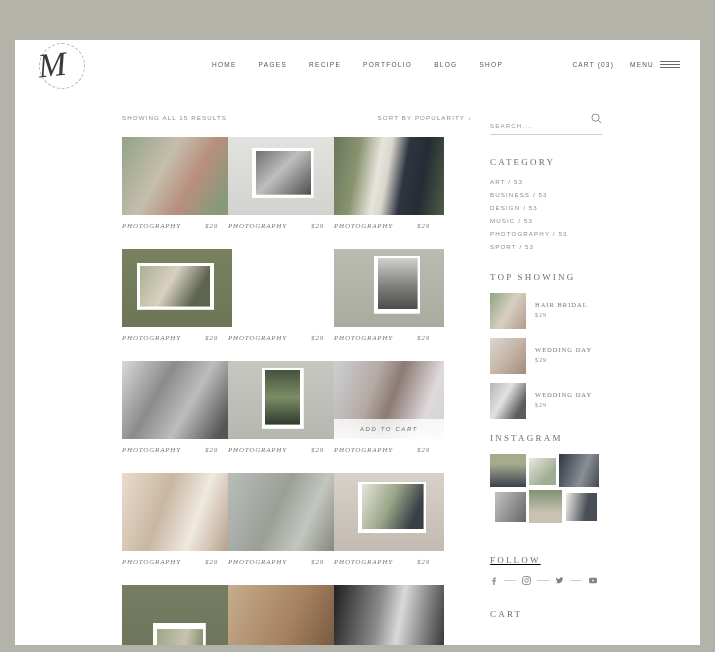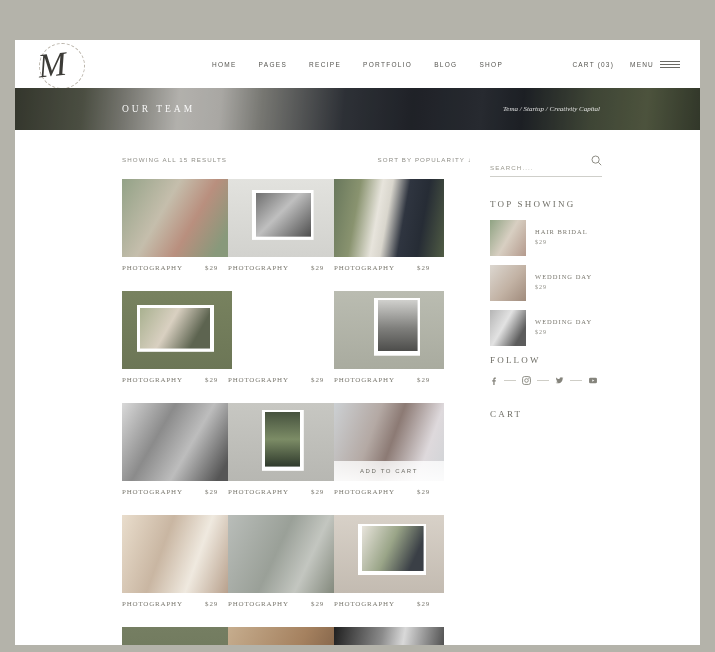--- a/index.html
+++ b/index.html
@@ -27,21 +27,21 @@
 
   
   .content { display:flex; padding:26px 0 0 107px; }
   .main { width:350px; }
   .results { display:flex; justify-content:space-between; align-items:baseline; margin-bottom:16px; }
   .results span { font-size:6.2px; letter-spacing:1.1px; color:#8e8d86; }
   .results .sort { cursor:pointer; }
   .sort-arrow { font-size:7px; color:#8e8d86; }
 
   .grid { display:flex; flex-wrap:wrap; column-gap:10px; }
-  .cell { width:96px; margin-bottom:19px; }
+  .cell { width:96px; margin-bottom:19px;font-style:italic; }
   .ph { position:relative; width:110px; height:78px; background-repeat:no-repeat; cursor:pointer; }
   .cap { display:flex; justify-content:space-between; margin-top:7px; font-family:"Liberation Serif", serif; font-size:7px; letter-spacing:0.8px; color:#7b7970; line-height:8px; }
   .cap .t { cursor:pointer; }
   .overlay { position:absolute; left:0; right:0; bottom:0; height:20px; background:linear-gradient(rgba(255,255,255,.78),rgba(255,255,255,.92));
     font-size:6px; letter-spacing:1.6px; color:#6e6d66; display:flex; align-items:center; justify-content:center; }
   .overlay:empty { display:none; }
 
   
   .img-p1 { background-image:linear-gradient(120deg,#93a287,#c5beac 38%,#b98f7e 62%,#88997b 88%); }
   .img-p2 { background-image:linear-gradient(135deg,#6f6f6f,#bfbfbf 45%,#4e4e4e),linear-gradient(#fff,#fff),linear-gradient(#e2e2de,#d2d2ce); background-size:50% 56%,56% 64%,100% 100%; background-position:50% 40%,50% 40%,0 0; }
@@ -89,21 +89,21 @@
   .ig4 { width:31px; height:30px; margin:0 3px 0 5px; }
   .ig5 { width:33px; height:33px; margin:-2px 4px 0 0; }
   .ig6 { width:31px; height:28px; margin-top:1px; }
   .img-i1 { background-image:linear-gradient(#a6ab8d 30%,#3a4150); }
   .img-i2 { background-image:linear-gradient(135deg,#eae8e1,#9fae91 70%); }
   .img-i3 { background-image:linear-gradient(110deg,#2f3640,#8a8f96 60%,#424852); }
   .img-i4 { background-image:linear-gradient(120deg,#c4c4c4,#666666); }
   .img-i5 { background-image:linear-gradient(#7f9372,#c9c2b3 70%); }
   .img-i6 { background-image:linear-gradient(100deg,#efece6,#4a4f57 65%); }
 
-  .follow { margin-top:4px; }
+  .follow { margin-top:32px;text-decoration:underline; }
   .soc { display:flex; align-items:center; }
   .soc .ic { color:#85847c; display:flex; align-items:center; cursor:pointer; }
   .soc .ic svg { fill:#85847c; }
   .soc .dash { width:12px; height:1px; background:#cfcec7; margin:0 6px; }
 
   .tags { margin-top:24px; }
 </style>
 </head>
 <body>
 
@@ -133,24 +133,20 @@
         <span>MENU</span>
         <span class="burger">
             <i></i>
             <i></i>
             <i></i>
           </span>
       </span>
     </div>
   </div>
 
-  <div class="hero">
-    <span class="hero-title">OUR TEAM</span>
-    <span class="hero-bc">Tema / Startup / Creativity Capital</span>
-  </div>
 
   <div class="content">
 
     <div class="main">
       <div class="results">
         <span>SHOWING ALL 15 RESULTS</span>
         <span class="sort">
           <span>SORT BY POPULARITY</span>
           <span class="sort-arrow">↓</span>
         </span>
@@ -312,20 +308,37 @@
     <aside class="sidebar">
 
       <div class="search">
         <input type="text" placeholder="SEARCH...." style="">
         <svg width="11" height="11" viewBox="0 0 11 11">
           <circle cx="4.6" cy="4.6" r="3.6" fill="none" stroke="#8e8d85" stroke-width="1"></circle>
           <line x1="7.4" y1="7.4" x2="10.2" y2="10.2" stroke="#8e8d85" stroke-width="1"></line>
         </svg>
       </div>
 
+      <div class="cats">
+        <div class="sb-title">CATEGORY</div>
+        <div class="cat-list">
+
+            <a href="#">ART / 53</a>
+
+            <a href="#">BUSINESS / 53</a>
+
+            <a href="#">DESIGN / 53</a>
+
+            <a href="#">MUSIC / 53</a>
+
+            <a href="#">PHOTOGRAPHY / 53</a>
+
+            <a href="#">SPORT / 53</a>
+          </div>
+      </div>
 
       <div class="sellers">
         <div class="sb-title">TOP SHOWING</div>
         <div>
 
             <div class="seller">
               <div class="thumb img-s1"></div>
               <div class="info">
                 <div class="nm">HAIR BRIDAL</div>
                 <div class="pr">$29</div>
@@ -343,20 +356,37 @@
             <div class="seller">
               <div class="thumb img-s3"></div>
               <div class="info">
                 <div class="nm">WEDDING DAY</div>
                 <div class="pr">$29</div>
               </div>
             </div>
           </div>
       </div>
 
+      <div class="insta">
+        <div class="sb-title">INSTAGRAM</div>
+        <div class="ig">
+
+            <span class="img-i1 ig1"></span>
+
+            <span class="img-i2 ig2"></span>
+
+            <span class="img-i3 ig3"></span>
+
+            <span class="img-i4 ig4"></span>
+
+            <span class="img-i5 ig5"></span>
+
+            <span class="img-i6 ig6"></span>
+          </div>
+      </div>
 
       <div class="follow">
         <div class="sb-title">FOLLOW</div>
         <div class="soc">
           <span class="ic">
             <svg width="8" height="8" viewBox="0 0 16 16">
                 <path d="M9.2 16V9.2h2.3l.3-2.6H9.2V5c0-.8.2-1.3 1.3-1.3h1.4V1.4C11.6 1.3 10.8 1.2 9.9 1.2 8 1.2 6.6 2.4 6.6 4.6v2H4.3v2.6h2.3V16h2.6z"></path>
               </svg>
           </span>
           <span class="dash"></span>

